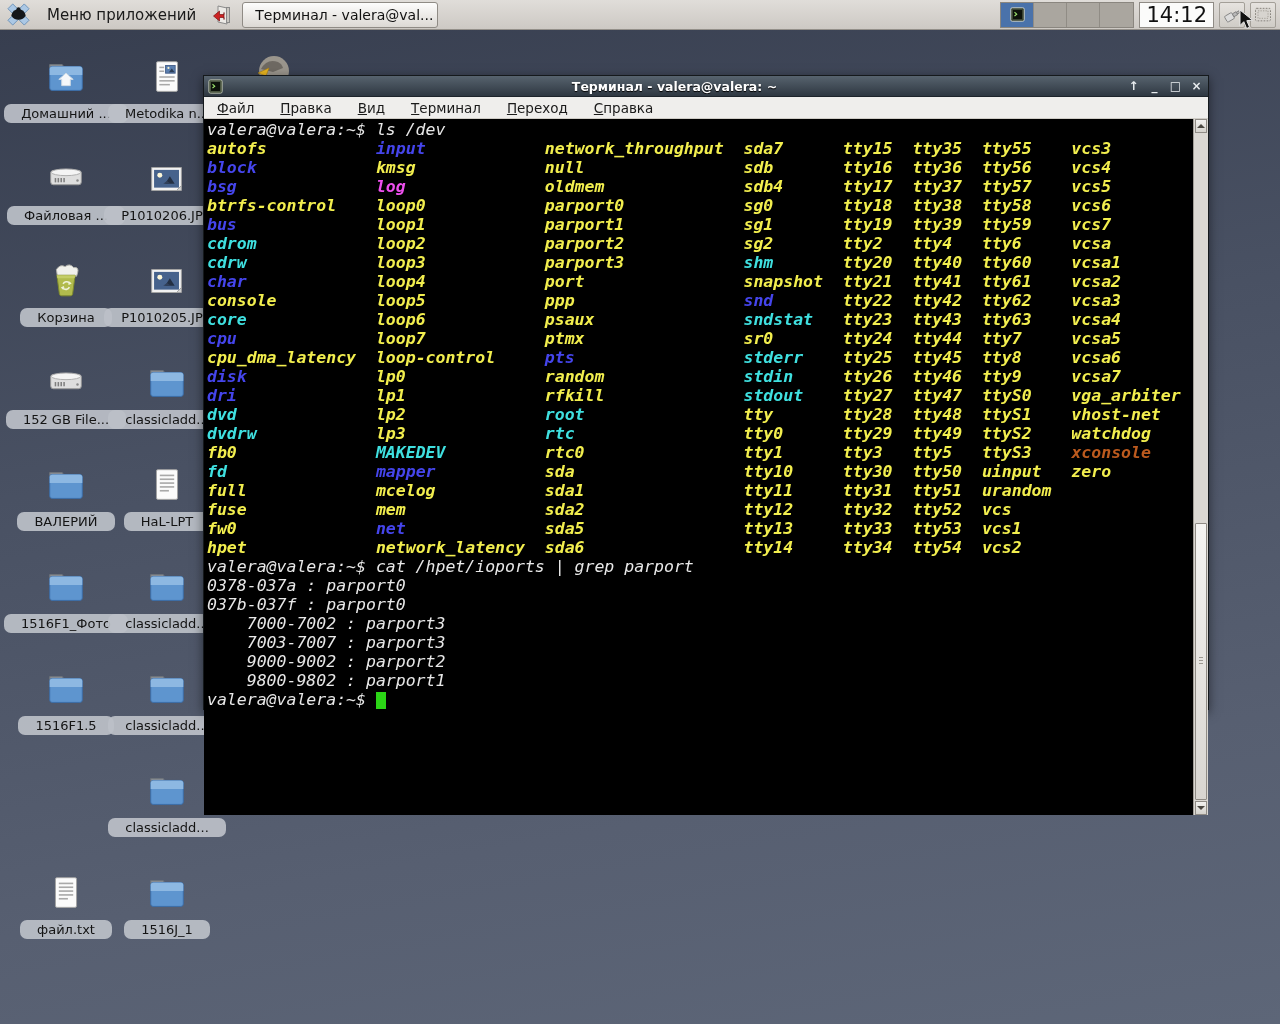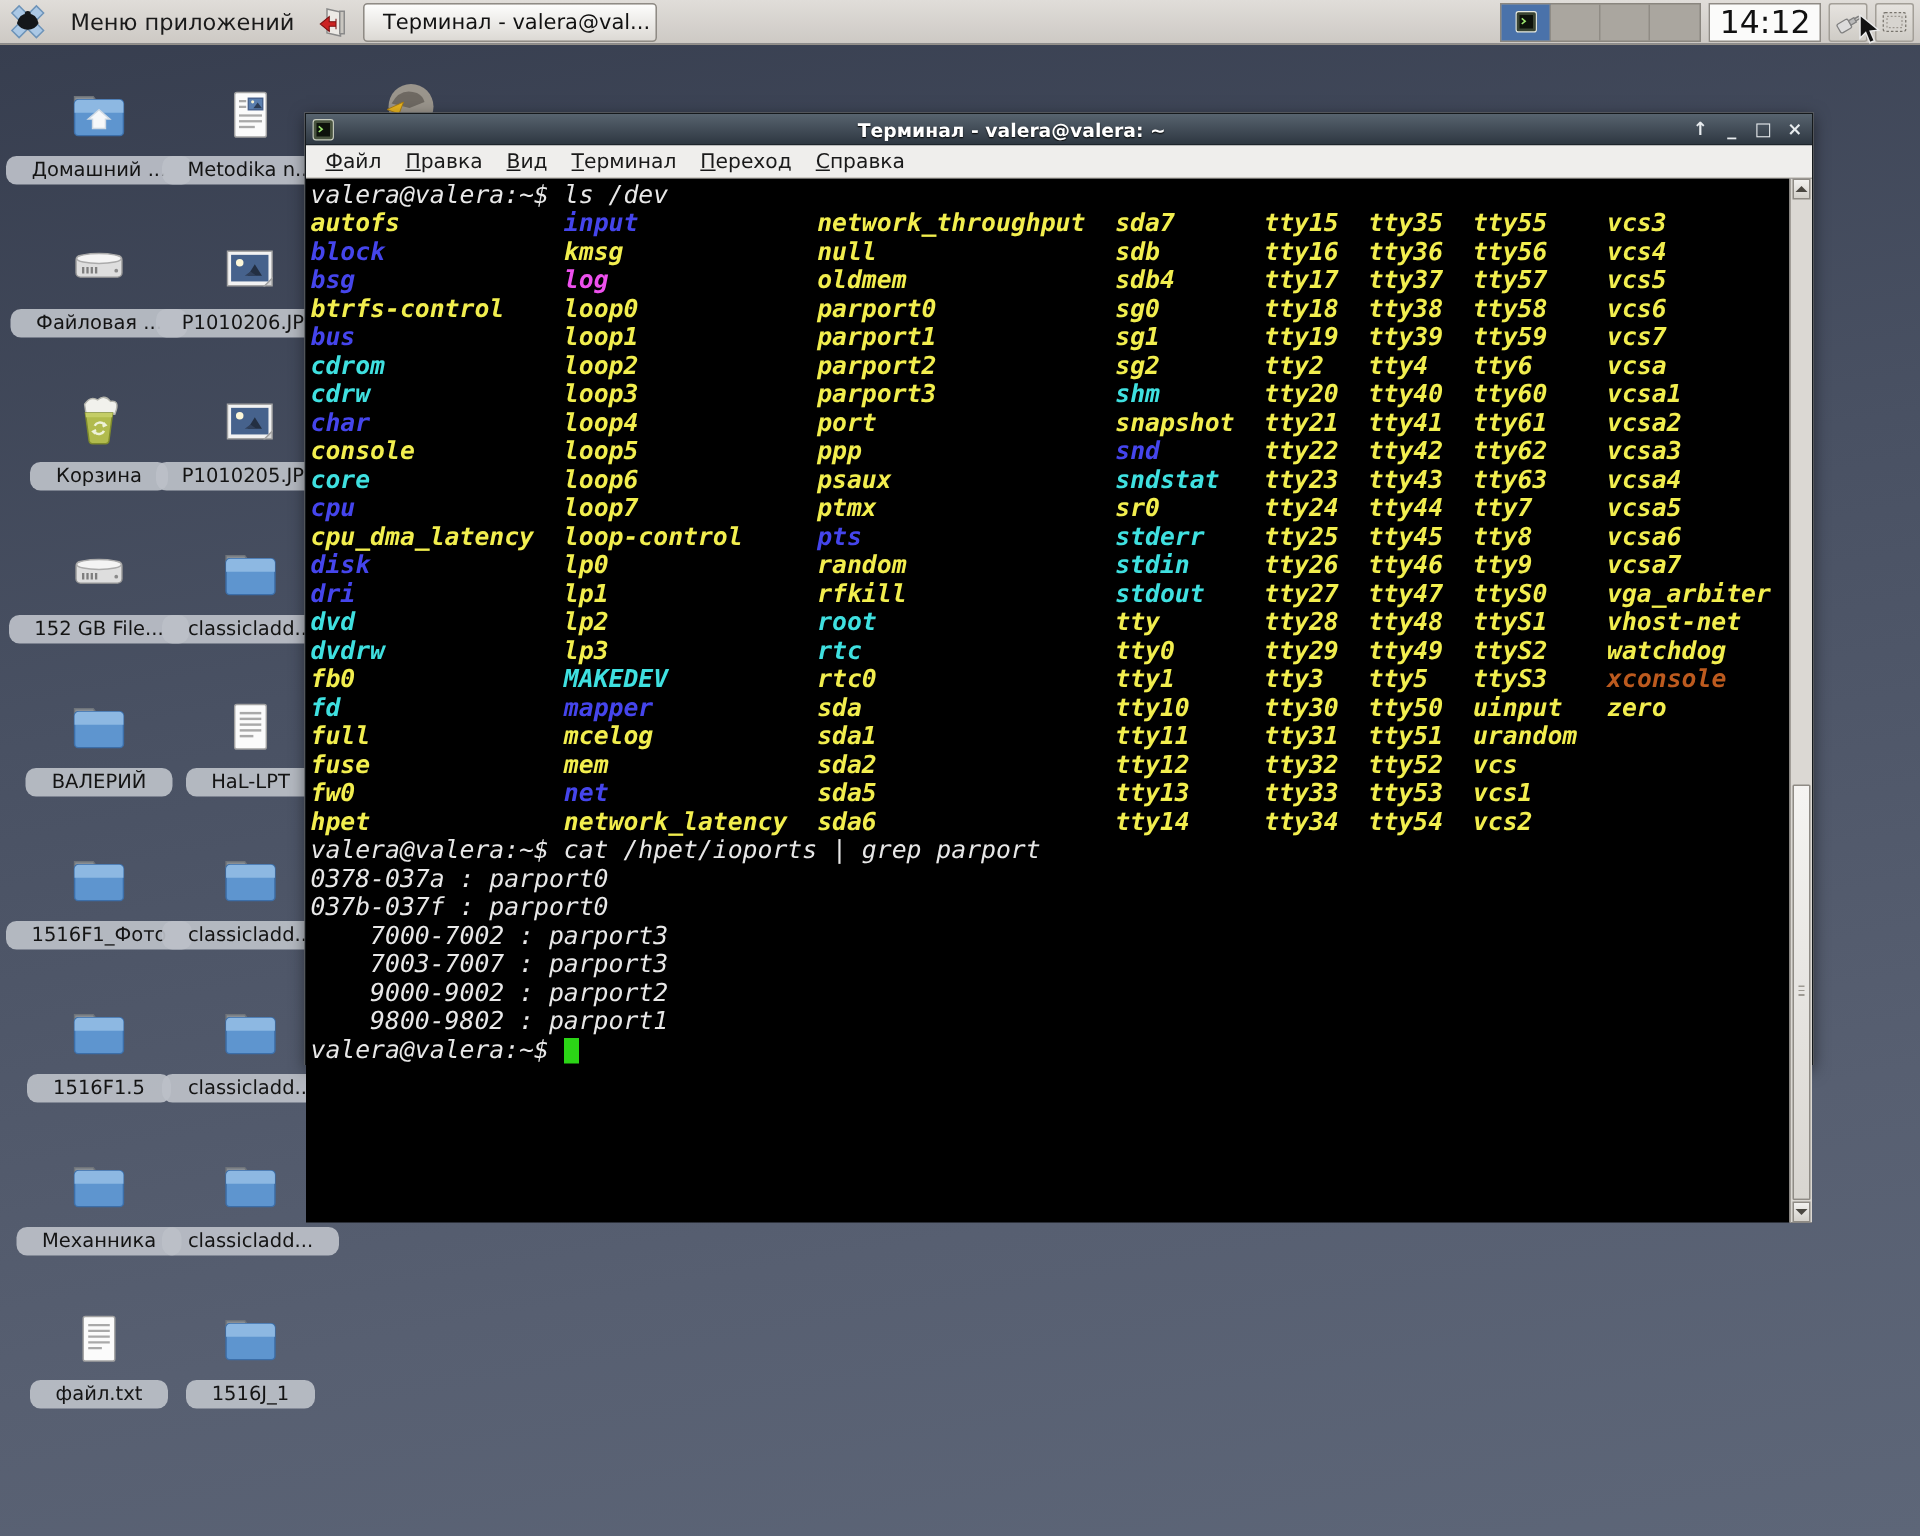--- a/index.html
+++ b/index.html
@@ -52,21 +52,21 @@
     height:21px; display:flex; align-items:center; padding:0 4px; gap:6px;
     background:linear-gradient(#57636e,#2e3741); border-bottom:1px solid #1d242b;
   }
   #titlebar .title {
     flex:1; text-align:center; color:#fff; font-weight:bold; font-size:12.5px;
     text-shadow:0 1px 1px #000; white-space:nowrap; overflow:hidden;
   }
   .winbtn { color:#e8ecef; font-size:12px; width:15px; text-align:center; font-weight:bold; }
   #menubar {
     height:22px; background:#efeeec; border-bottom:1px solid #cfccc6;
-    display:flex; align-items:center; padding:0 6px; gap:2px;
+    display:flex; align-items:center; padding:0 6px; gap:12px;
   }
   .menu-item { font-size:13.5px; color:#1a1a1a; padding:1px 7px; }
   #term-body { position:relative; height:696px; background:#000;font-style:italic; }
   #term-pre {
     position:absolute; left:3px; top:1px; right:16px; bottom:0; margin:0;
     font-family:"DejaVu Sans Mono", monospace; font-size:16.5px; line-height:19px;
     white-space:pre; overflow:hidden; color:var(--fg,#e8e8e8);
   }
   .y{color:var(--yellow);font-weight:bold} .b{color:var(--blue);font-weight:bold}
   .c{color:var(--cyan);font-weight:bold}  .m{color:var(--magenta);font-weight:bold}
@@ -241,29 +241,20 @@
       <div class="pill">1516F1.5</div>
     </div>
     <div class="dicon" style="left: 121px; top: 666px;">
       <svg width="46" height="46" viewBox="0 0 48 48">
     <path d="M7 11 h13 l3 4 h-16 z" fill="#8a8f94" stroke="#6f747a"></path>
     <rect x="7" y="13" width="34" height="25" rx="2.5" fill="#5e95cf" stroke="#3c6ea8"></rect>
     <path d="M7 16 a3 3 0 0 1 3 -3 h28 a3 3 0 0 1 3 3 v6 h-34 z" fill="#8db8e2"></path>
 
   </svg>
       <div class="pill">classicladd...</div>
-    </div>
-    <div class="dicon" style="left: 20px; top: 768px;">
-      <svg width="46" height="46" viewBox="0 0 48 48">
-    <path d="M7 11 h13 l3 4 h-16 z" fill="#8a8f94" stroke="#6f747a"></path>
-    <rect x="7" y="13" width="34" height="25" rx="2.5" fill="#5e95cf" stroke="#3c6ea8"></rect>
-    <path d="M7 16 a3 3 0 0 1 3 -3 h28 a3 3 0 0 1 3 3 v6 h-34 z" fill="#8db8e2"></path>
-
-  </svg>
-      <div class="pill">Механника</div>
     </div>
     <div class="dicon" style="left: 121px; top: 768px;">
       <svg width="46" height="46" viewBox="0 0 48 48">
     <path d="M7 11 h13 l3 4 h-16 z" fill="#8a8f94" stroke="#6f747a"></path>
     <rect x="7" y="13" width="34" height="25" rx="2.5" fill="#5e95cf" stroke="#3c6ea8"></rect>
     <path d="M7 16 a3 3 0 0 1 3 -3 h28 a3 3 0 0 1 3 3 v6 h-34 z" fill="#8db8e2"></path>
 
   </svg>
       <div class="pill">classicladd...</div>
     </div>

